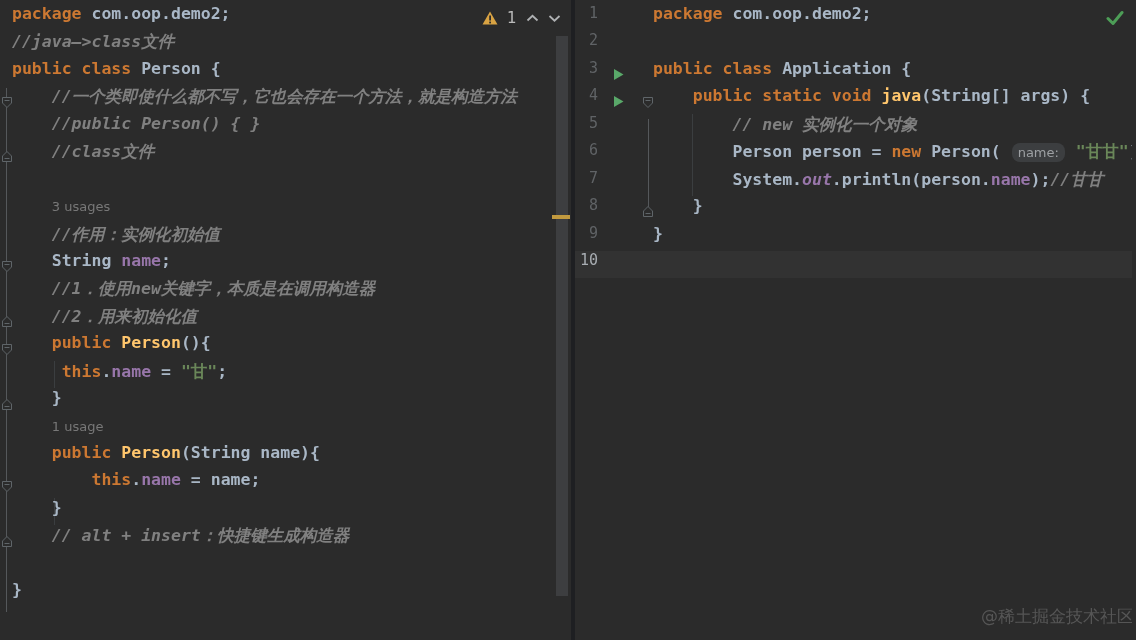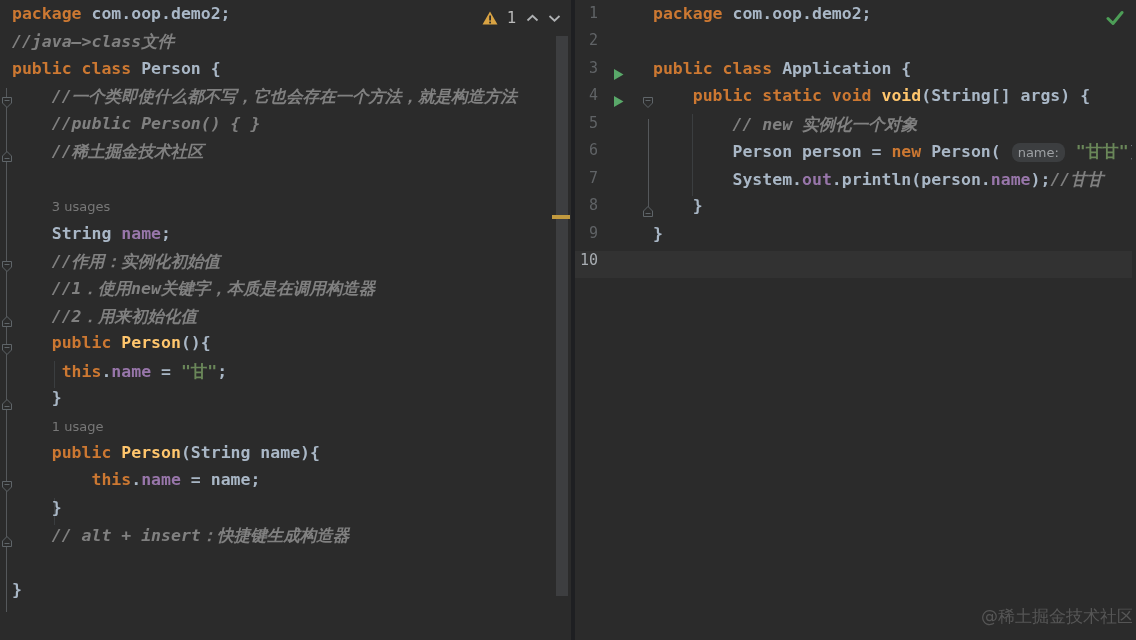--- a/index.html
+++ b/index.html
@@ -12,21 +12,21 @@
   .pane-left{left:0;width:571px;}
   .pane-right{left:575px;width:561px;}
   .divider{position:absolute;left:571px;top:0;width:4px;height:640px;background:#1e1f22;}
   
   .code-col{position:absolute;top:4px;}
   .code-line{height:27.45px;line-height:27.45px;white-space:pre;
              font:700 16.5px "DejaVu Sans Mono",monospace;color:#A9B7C6;}
   .tok-kw{color:#CC7832;}
   .tok-decl{color:#FFC66D;}
   .tok-field{color:#9876AA;}
-  .tok-fieldi{color:#9876AA;}
+  .tok-fieldi{color:#9876AA;font-style:italic;}
   .tok-str{color:#6A8759;}
   .tok-cmt{color:#808080;font-style:italic;}
   .tok-txt{color:#A9B7C6;}
   .tok-usages{font:400 13px "DejaVu Sans",sans-serif;color:#787878;margin-top:47px;}
   .hint-chip{font:400 13px "DejaVu Sans",sans-serif;color:#9da0a3;background:#3c3e40;
              border-radius:8px;padding:2px 6px;margin:0 1px;}
   
   .fold-marker{position:absolute;width:12px;height:13px;}
   .fold-line{position:absolute;width:1px;background:#55585b;}
   .indent-guide{position:absolute;width:1px;background:#3b3e40;}
@@ -89,25 +89,25 @@
           </svg></div>
       </div>
     <div class="indent-guide" style="left:54px;top:361px;height:27px;"></div>
     <div class="indent-guide" style="left:54px;top:498px;height:27px;"></div>
     <div class="code-col" id="left-code" style="left:12px;">
         <div class="code-line"><span class="tok-kw">package</span><span class="tok-txt"> com.oop.demo2;</span></div>
         <div class="code-line"><span class="tok-cmt">//java—&gt;class文件</span></div>
         <div class="code-line"><span class="tok-kw">public class </span><span class="tok-txt">Person {</span></div>
         <div class="code-line"><span class="tok-cmt">    //一个类即使什么都不写，它也会存在一个方法，就是构造方法</span></div>
         <div class="code-line"><span class="tok-cmt">    //public Person() { }</span></div>
-        <div class="code-line"><span class="tok-cmt">    //稀土掘金技术社区</span></div>
+        <div class="code-line"><span class="tok-cmt">    //class文件</span></div>
         <div class="code-line">&nbsp;</div>
         <div class="code-line"><span class="tok-txt">    </span><span class="tok-usages">3 usages</span></div>
+        <div class="code-line"><span class="tok-cmt">    //作用：实例化初始值</span></div>
         <div class="code-line"><span class="tok-txt">    String </span><span class="tok-field">name</span><span class="tok-txt">;</span></div>
-        <div class="code-line"><span class="tok-cmt">    //作用：实例化初始值</span></div>
         <div class="code-line"><span class="tok-cmt">    //1．使用new关键字，本质是在调用构造器</span></div>
         <div class="code-line"><span class="tok-cmt">    //2．用来初始化值</span></div>
         <div class="code-line"><span class="tok-kw">    public </span><span class="tok-decl">Person</span><span class="tok-txt">(){</span></div>
         <div class="code-line"><span class="tok-txt">     </span><span class="tok-kw">this</span><span class="tok-txt">.</span><span class="tok-field">name</span><span class="tok-txt"> = </span><span class="tok-str">"甘"</span><span class="tok-txt">;</span></div>
         <div class="code-line"><span class="tok-txt">    }</span></div>
         <div class="code-line"><span class="tok-txt">    </span><span class="tok-usages">1 usage</span></div>
         <div class="code-line"><span class="tok-kw">    public </span><span class="tok-decl">Person</span><span class="tok-txt">(String name){</span></div>
         <div class="code-line"><span class="tok-txt">        </span><span class="tok-kw">this</span><span class="tok-txt">.</span><span class="tok-field">name</span><span class="tok-txt"> = name;</span></div>
         <div class="code-line"><span class="tok-txt">    }</span></div>
         <div class="code-line"><span class="tok-cmt">    // alt + insert：快捷键生成构造器</span></div>
@@ -167,21 +167,21 @@
         <div class="fold-marker" style="left: 67px; top: 203.375px;"><svg width="12" height="13" viewBox="0 0 12 13">
             <path d="M1.5 11.5 h9 V6 L6 1.5 L1.5 6 Z" fill="#2b2b2b" stroke="#5f6569"></path>
             <line x1="3.5" y1="8.5" x2="8.5" y2="8.5" stroke="#5f6569"></line>
           </svg></div>
       </div>
     <div class="indent-guide" style="left:117px;top:114px;height:82px;"></div>
     <div class="code-col" id="right-code" style="left:78px;">
         <div class="code-line"><span class="tok-kw">package</span><span class="tok-txt"> com.oop.demo2;</span></div>
         <div class="code-line">&nbsp;</div>
         <div class="code-line"><span class="tok-kw">public class </span><span class="tok-txt">Application {</span></div>
-        <div class="code-line"><span class="tok-kw">    public static void </span><span class="tok-decl">void</span><span class="tok-txt">(String[] args) {</span></div>
+        <div class="code-line"><span class="tok-kw">    public static void </span><span class="tok-decl">java</span><span class="tok-txt">(String[] args) {</span></div>
         <div class="code-line"><span class="tok-cmt">        // new 实例化一个对象</span></div>
         <div class="code-line"><span class="tok-txt">        Person person = </span><span class="tok-kw">new</span><span class="tok-txt"> Person( </span><span class="tok-hint hint-chip">name:</span><span class="tok-txt"> </span><span class="tok-str">"甘甘"</span><span class="tok-txt">);</span></div>
         <div class="code-line"><span class="tok-txt">        System.</span><span class="tok-fieldi">out</span><span class="tok-txt">.println(person.</span><span class="tok-field">name</span><span class="tok-txt">);</span><span class="tok-cmt">//甘甘</span></div>
         <div class="code-line"><span class="tok-txt">    }</span></div>
         <div class="code-line"><span class="tok-txt">}</span></div>
         <div class="code-line">&nbsp;</div>
       </div>
 
     <div class="ok-check">
       <svg width="18" height="16" viewBox="0 0 18 16">

